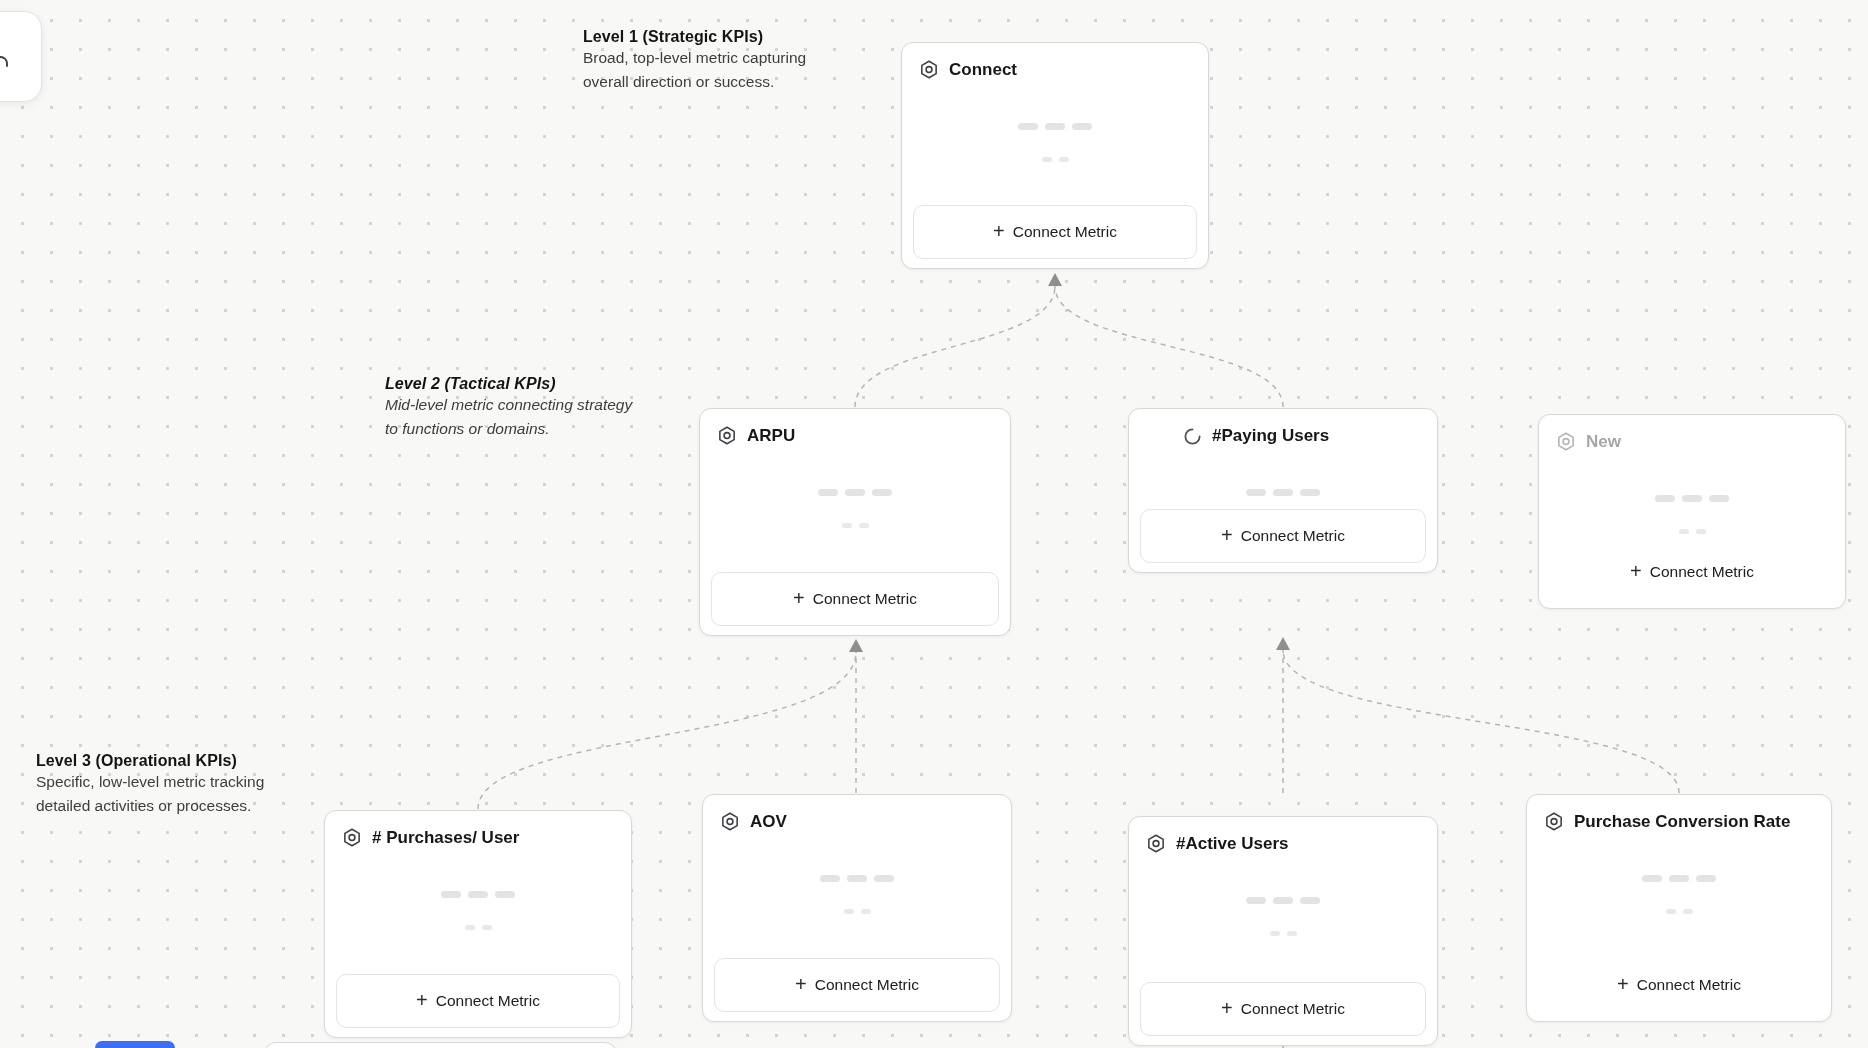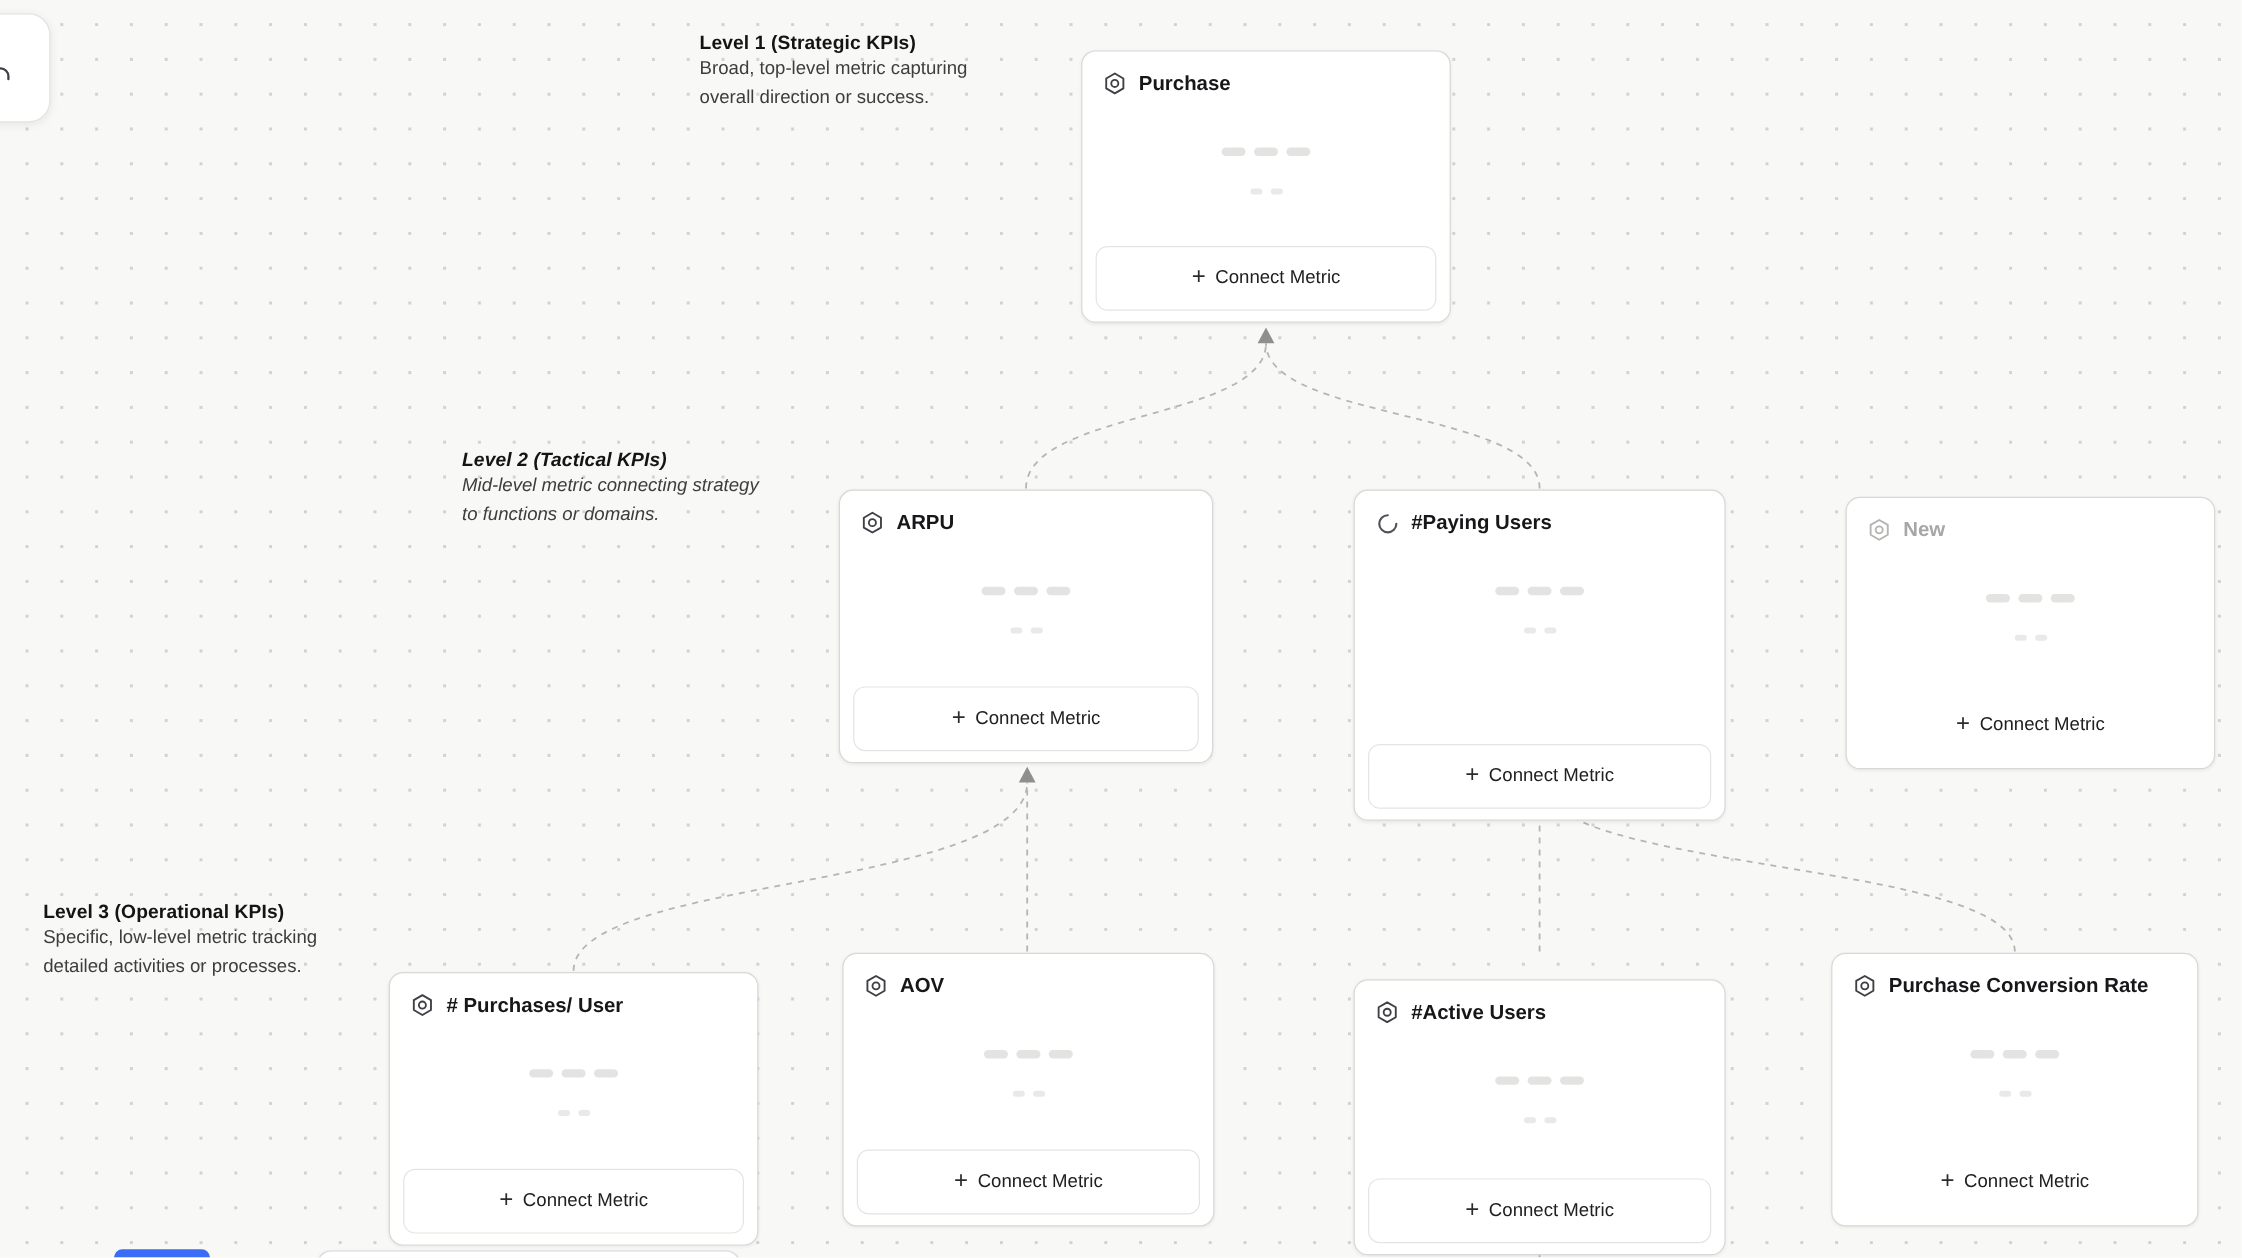--- a/index.html
+++ b/index.html
@@ -106,21 +106,21 @@
   </div>
 
   <div class="card" style="left:901px; top:42px; width:308px; height:227px;">
     <div class="card-header">
       <span class="icon-wrap">
         <svg width="22" height="22" viewBox="0 0 24 24" fill="none" stroke="#3f3f46" stroke-width="1.7">
             <path d="M12 2.5l7.8 4.5v9L12 20.5 4.2 16V7z" stroke-linejoin="round"></path>
             <circle cx="12" cy="11.5" r="3.2"></circle>
           </svg>
       </span>
-      <span class="card-title">Purchase</span>
+      <span class="card-title">Connect</span>
     </div>
     <div class="skeleton sk1">
         <div class="sk-row">
           <span></span>
           <span></span>
           <span></span>
         </div>
       </div>
     <div class="skeleton sk2">
         <div class="sk-row small">
@@ -156,21 +156,21 @@
           <span></span>
           <span></span>
         </div>
       </div>
     <button class="connect-btn">
       <span class="plus">+</span>
       <span>Connect Metric</span>
     </button>
   </div>
 
-  <div class="card" style="left:1128px; top:408px; width:310px; height:276px;">
+  <div class="card" style="left:1128px; top:408px; width:310px; height:165px;padding-left:36px;">
     <div class="card-header">
       <span class="icon-wrap">
         <svg width="19" height="19" viewBox="0 0 24 24" fill="none" stroke="#52525b" stroke-width="2.3" stroke-linecap="round">
             <path d="M12 3a9 9 0 1 0 9 9"></path>
           </svg>
       </span>
       <span class="card-title">#Paying Users</span>
     </div>
     <div class="skeleton sk1">
         <div class="sk-row">
@@ -184,21 +184,21 @@
           <span></span>
           <span></span>
         </div>
       </div>
     <button class="connect-btn">
       <span class="plus">+</span>
       <span>Connect Metric</span>
     </button>
   </div>
 
-  <div class="card draft ghost-btn" style="left:1538px; top:414px; width:308px; height:227px;">
+  <div class="card draft ghost-btn" style="left:1538px; top:414px; width:308px; height:195px;">
     <div class="card-header">
       <span class="icon-wrap">
         <svg width="22" height="22" viewBox="0 0 24 24" fill="none" stroke="#b4b4b2" stroke-width="1.7">
             <path d="M12 2.5l7.8 4.5v9L12 20.5 4.2 16V7z" stroke-linejoin="round"></path>
             <circle cx="12" cy="11.5" r="3.2"></circle>
           </svg>
       </span>
       <span class="card-title">New</span>
     </div>
     <div class="skeleton sk1">

